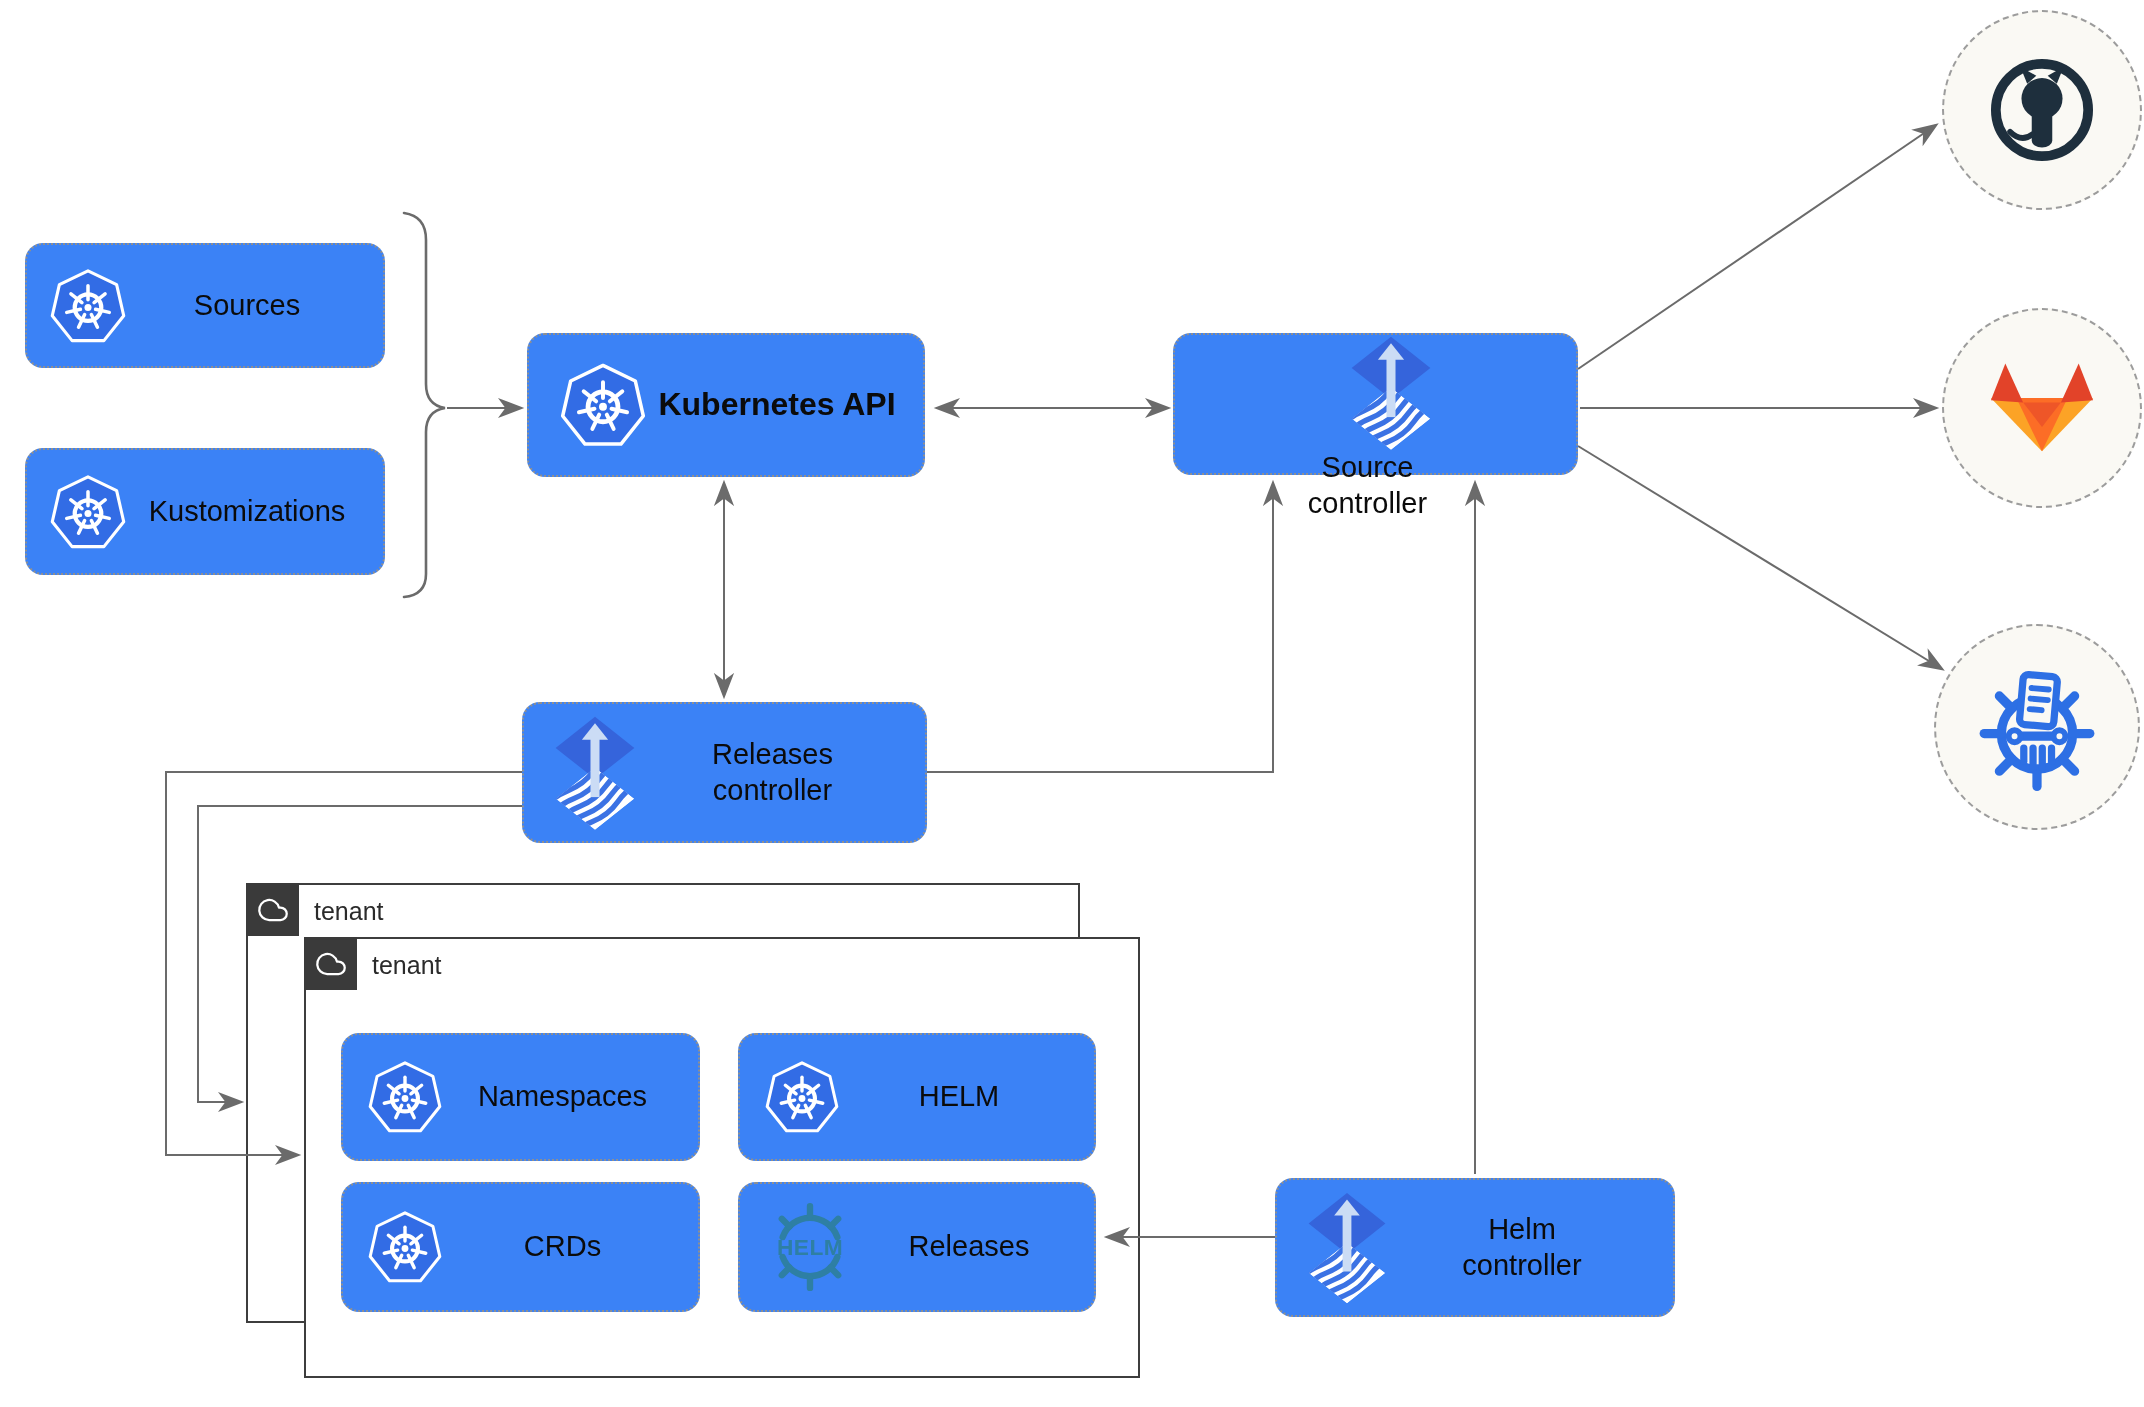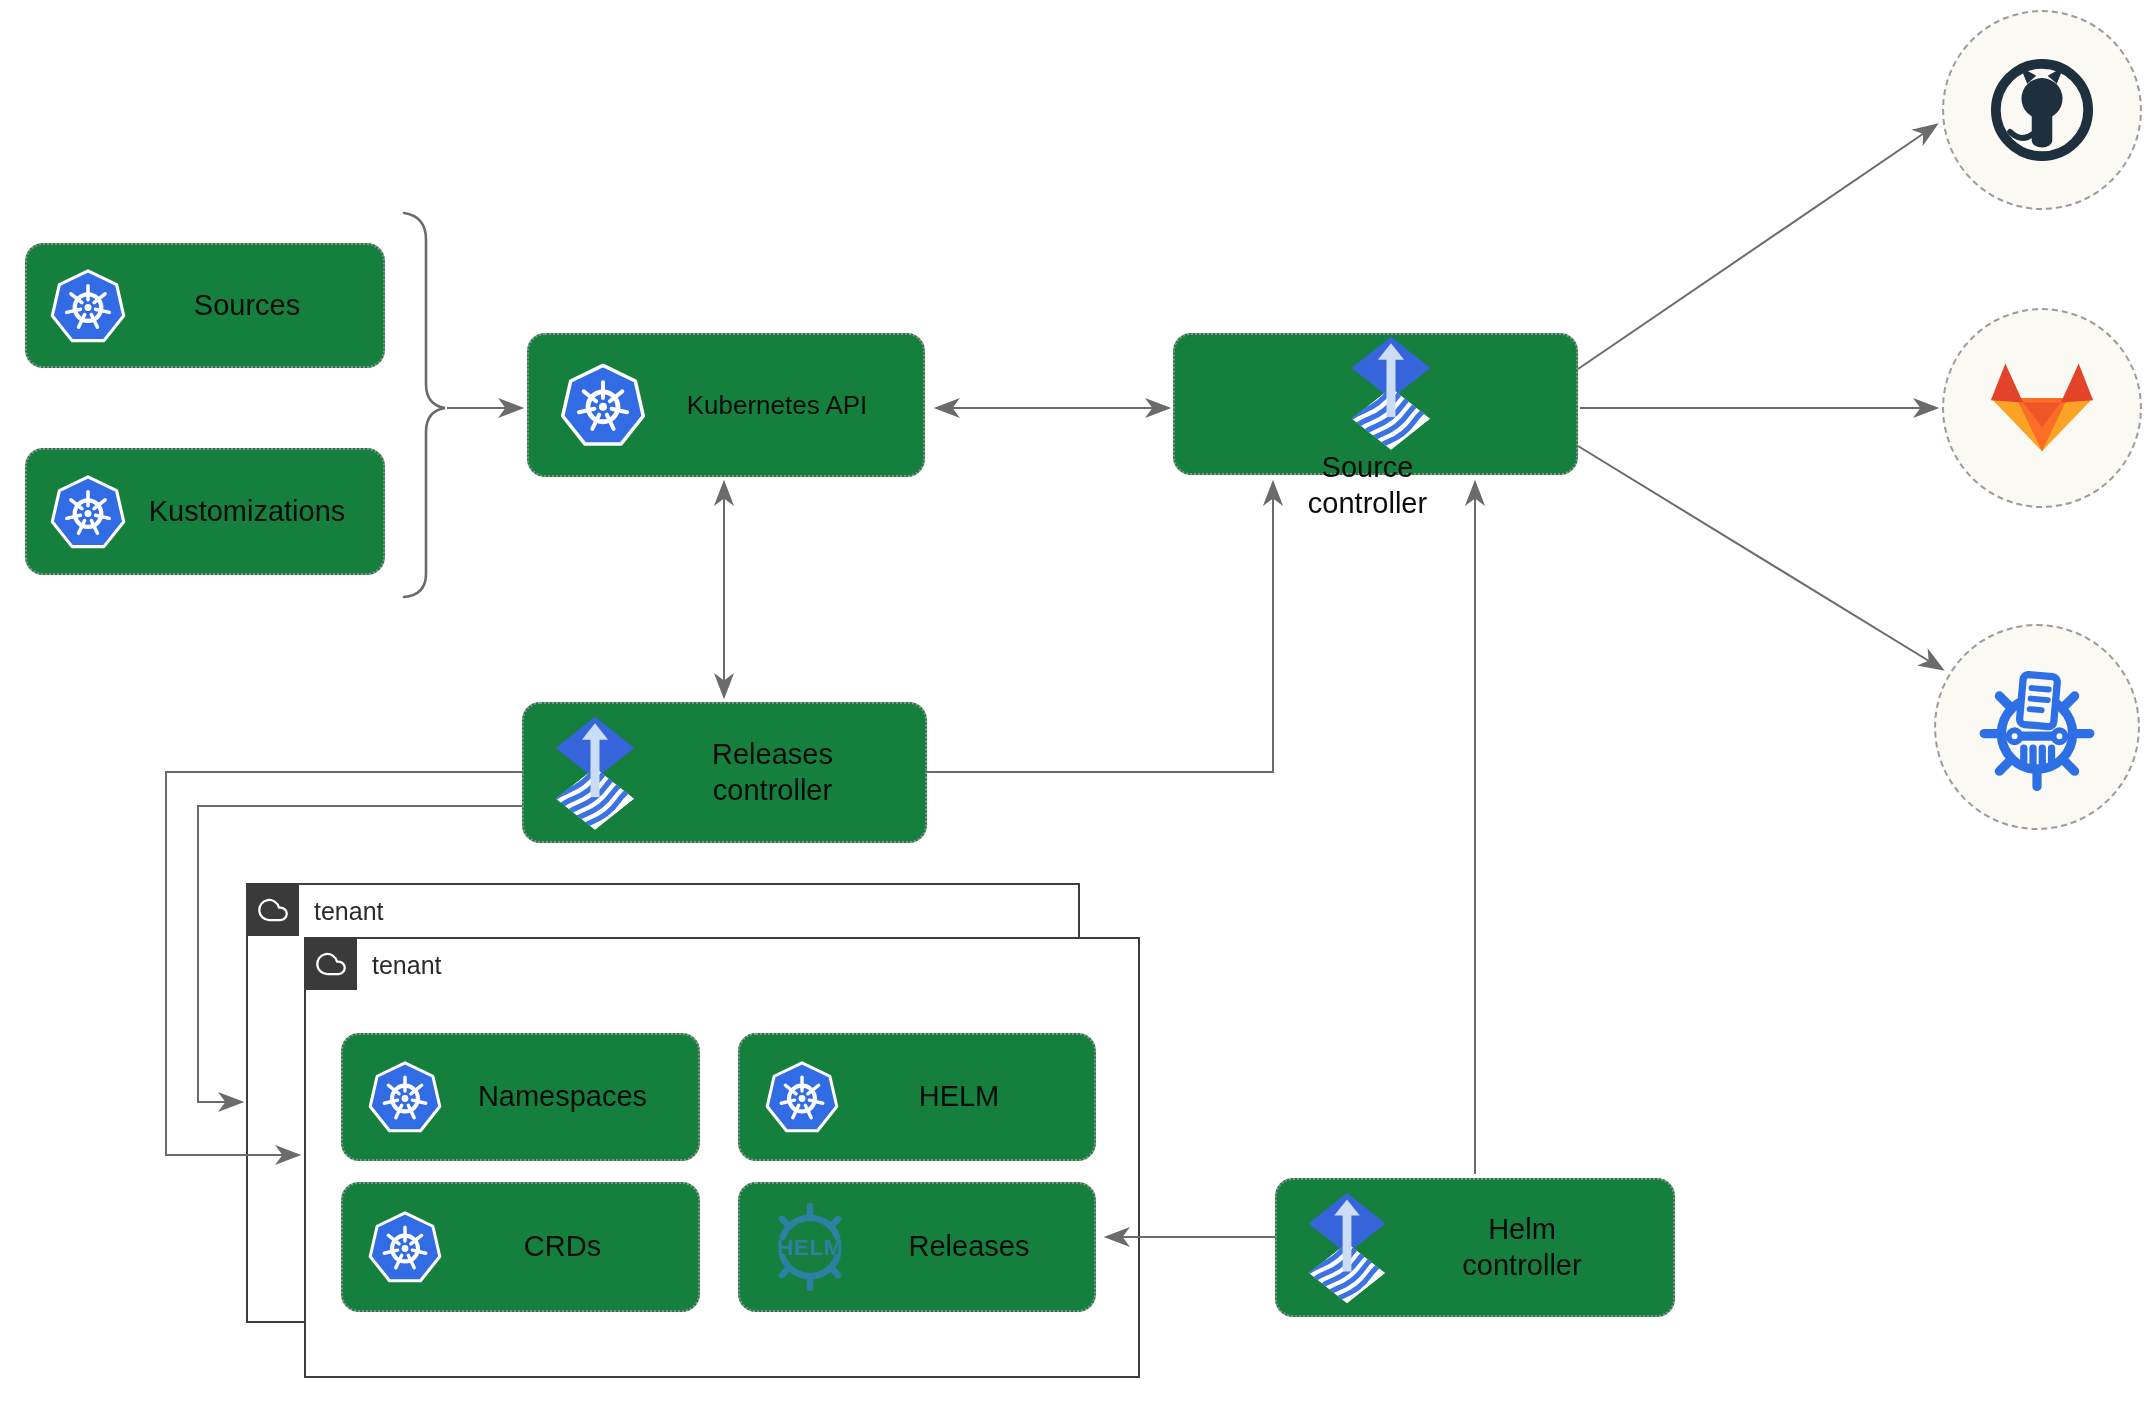--- a/index.html
+++ b/index.html
@@ -2,25 +2,25 @@
 <html><head>
 <meta charset="utf-8">
 <style>
   * { box-sizing: border-box; margin: 0; padding: 0; }
   html,body { background:#ffffff; }
   body { font-family:"Liberation Sans","DejaVu Sans",sans-serif; color:#111; }
   #canvas { position:relative; width:2144px; height:1407px; background:#ffffff; overflow:hidden; }
 
   .layer { position:absolute; left:0; top:0; width:2144px; height:1407px; pointer-events:none; }
 
-  .node { position:absolute; display:flex; align-items:center; background:#15803d;
+  .node { position:absolute; display:flex; align-items:center; background:#3b82f6;
           border:2px dotted #8f8f8f; border-radius:18px; }
   .node .label { flex:1; text-align:center; font-size:29px; line-height:1.24;
                  white-space:pre-line; color:#0b0b0b; padding-right:16px; }
-  .node.api .label { font-size:26px; }
+  .node.api .label { font-size:32px;font-weight:bold; }
   .icon { flex:0 0 auto; display:flex; align-items:center; justify-content:center; }
 
   .tenant { position:absolute; background:#ffffff; border:2px solid #3d3d3d; }
   .tenant-header { position:absolute; left:-2px; top:-2px; width:53px; height:53px;
                    background:#3a3a3a; display:flex; align-items:center; justify-content:center; }
   .tenant-label { position:absolute; left:66px; top:12px; font-size:25px; color:#2b2b2b; }
 
   .circle { position:absolute; border:2.5px dashed #9c9c9c; border-radius:50%;
             background:#FAF9F4; display:flex; align-items:center; justify-content:center; }
 

